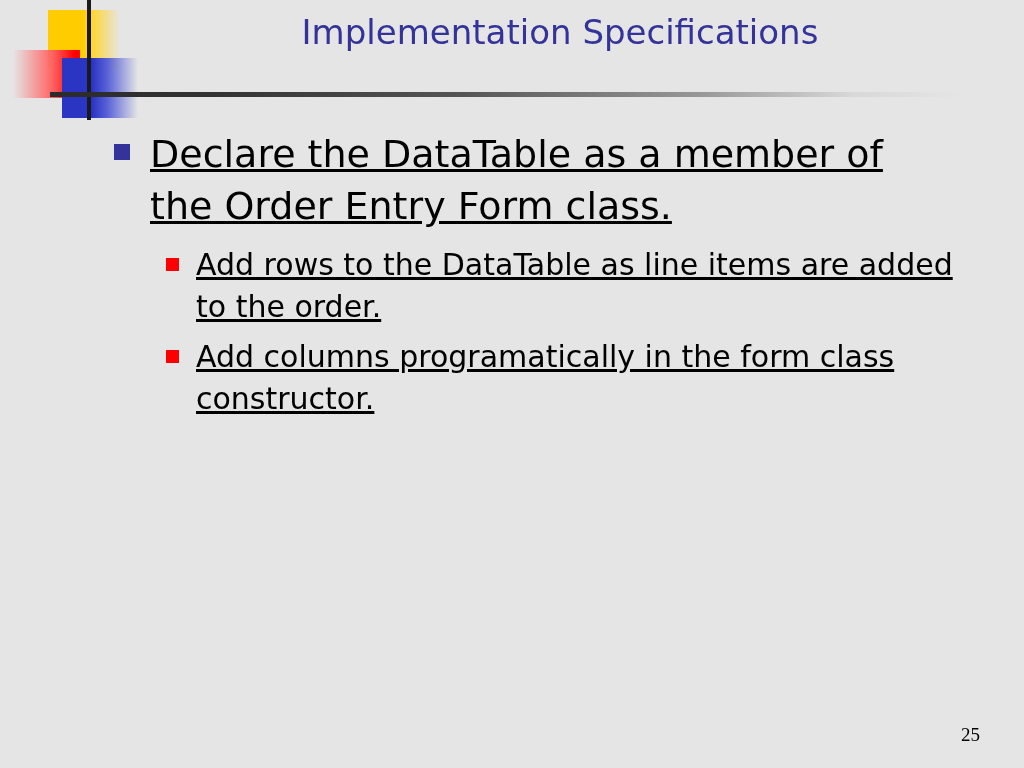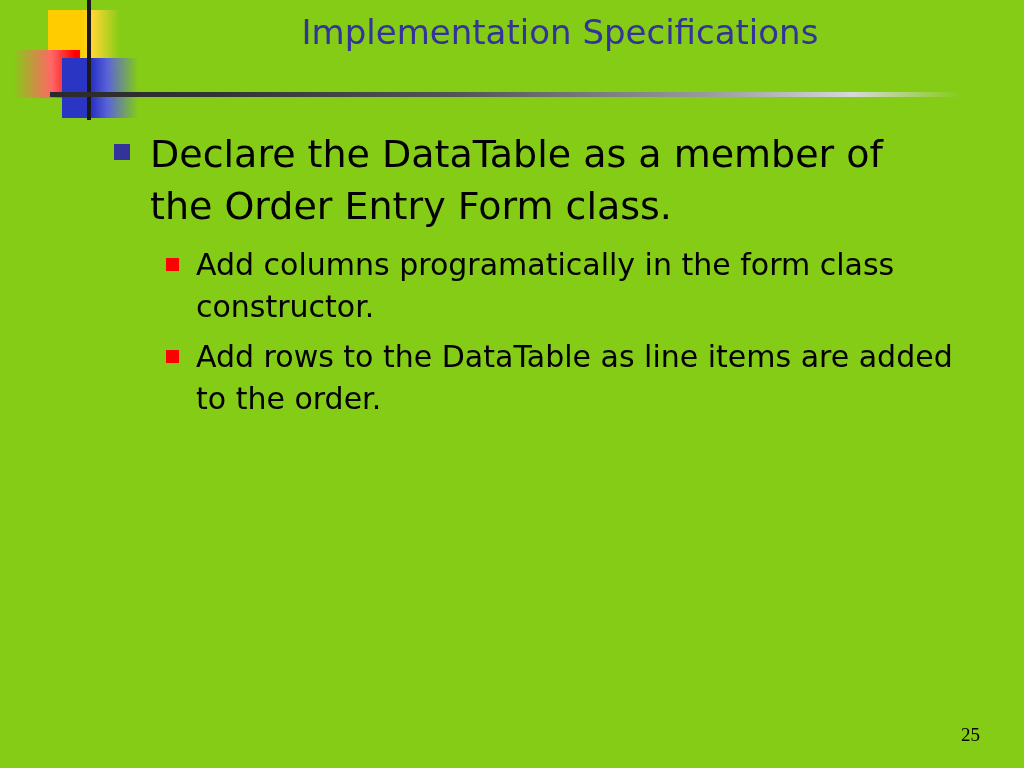--- a/index.html
+++ b/index.html
@@ -8,21 +8,21 @@
     padding: 0;
     background: #ffffff;
   }
   body {
     font-family: "DejaVu Sans", "Liberation Sans", sans-serif;
   }
   #slide {
     position: relative;
     width: 1024px;
     height: 768px;
-    background: #84cc16;
+    background: #e5e5e5;
     overflow: hidden;
   }
 
   
   #deco {
     position: absolute;
     left: 0;
     top: 0;
     width: 330px;
     height: 130px;
@@ -87,20 +87,21 @@
     font-family: "DejaVu Sans", "Liberation Sans", sans-serif;
     white-space: nowrap;
   }
 
   
   #body {
     position: absolute;
     left: 0;
     top: 128px;
     width: 1024px;
+    text-decoration: underline;
   }
   .bullet-row {
     display: flex;
     align-items: flex-start;
   }
   .marker {
     flex: 0 0 auto;
     display: block;
   }
   .btext {
@@ -171,25 +172,25 @@
 
   <div id="body">
 
     <div class="bullet-row lvl1">
       <span class="marker"></span>
       <span class="btext">Declare the DataTable as a member of the Order Entry Form class.</span>
     </div>
 
     <div class="bullet-row lvl2">
       <span class="marker"></span>
-      <span class="btext">Add columns programatically in the form class constructor.</span>
+      <span class="btext">Add rows to the DataTable as line items are added to the order.</span>
     </div>
 
     <div class="bullet-row lvl2">
       <span class="marker"></span>
-      <span class="btext">Add rows to the DataTable as line items are added to the order.</span>
+      <span class="btext">Add columns programatically in the form class constructor.</span>
     </div>
 
   </div>
 
   <div id="page-number">25</div>
 
 </div>
 
 </body></html>

